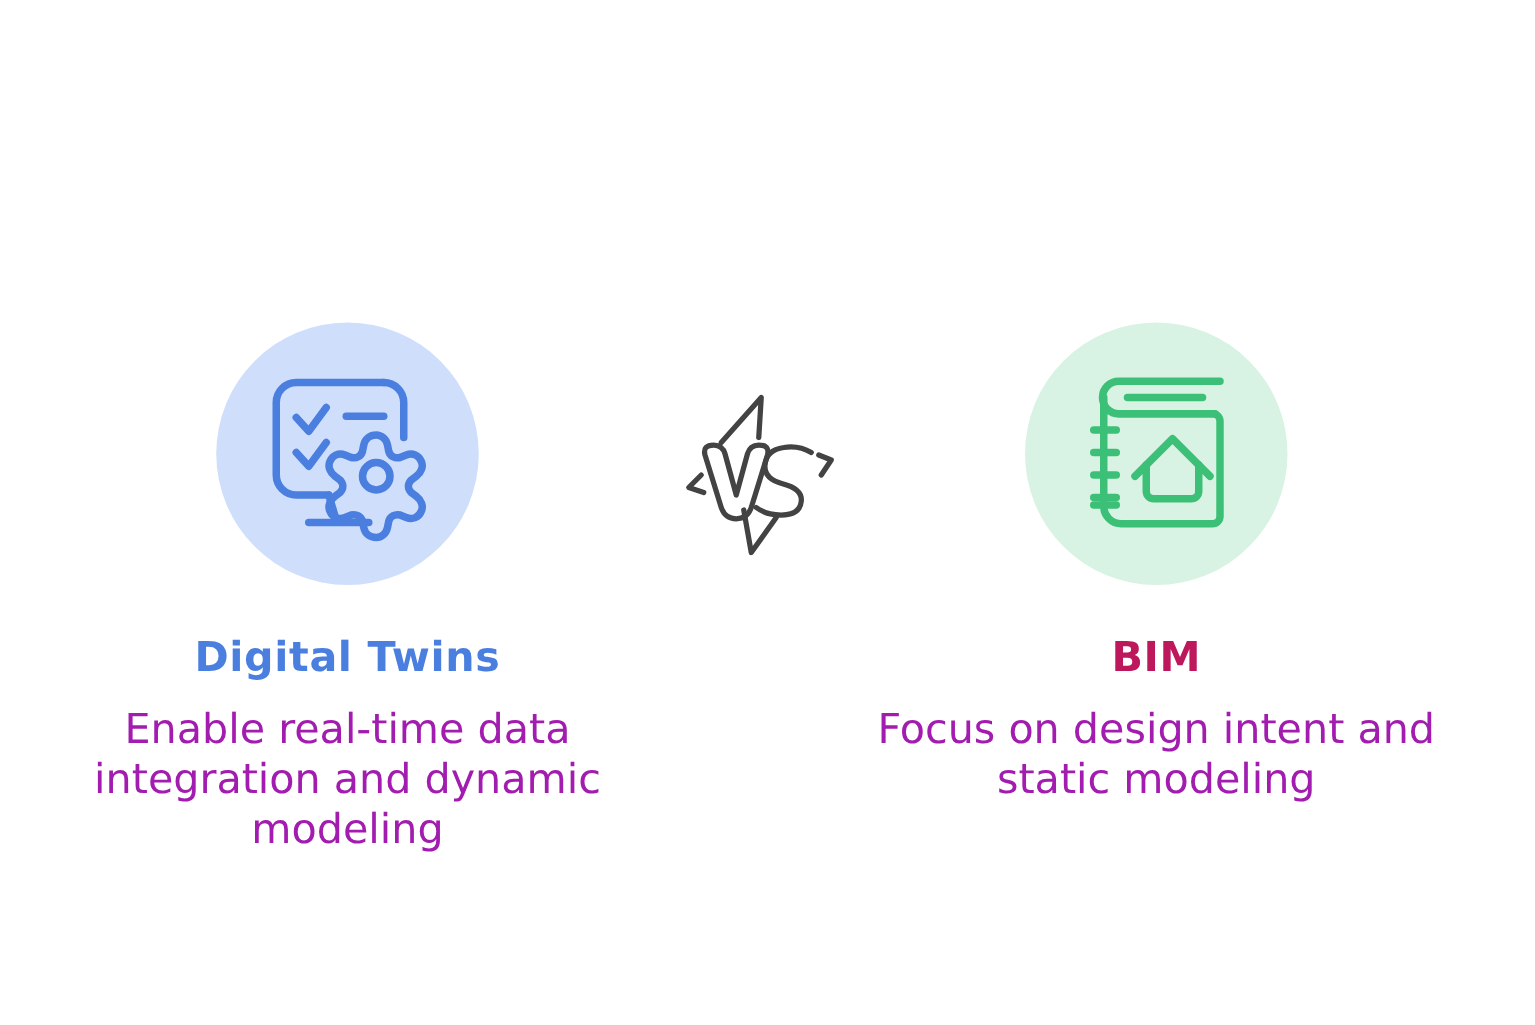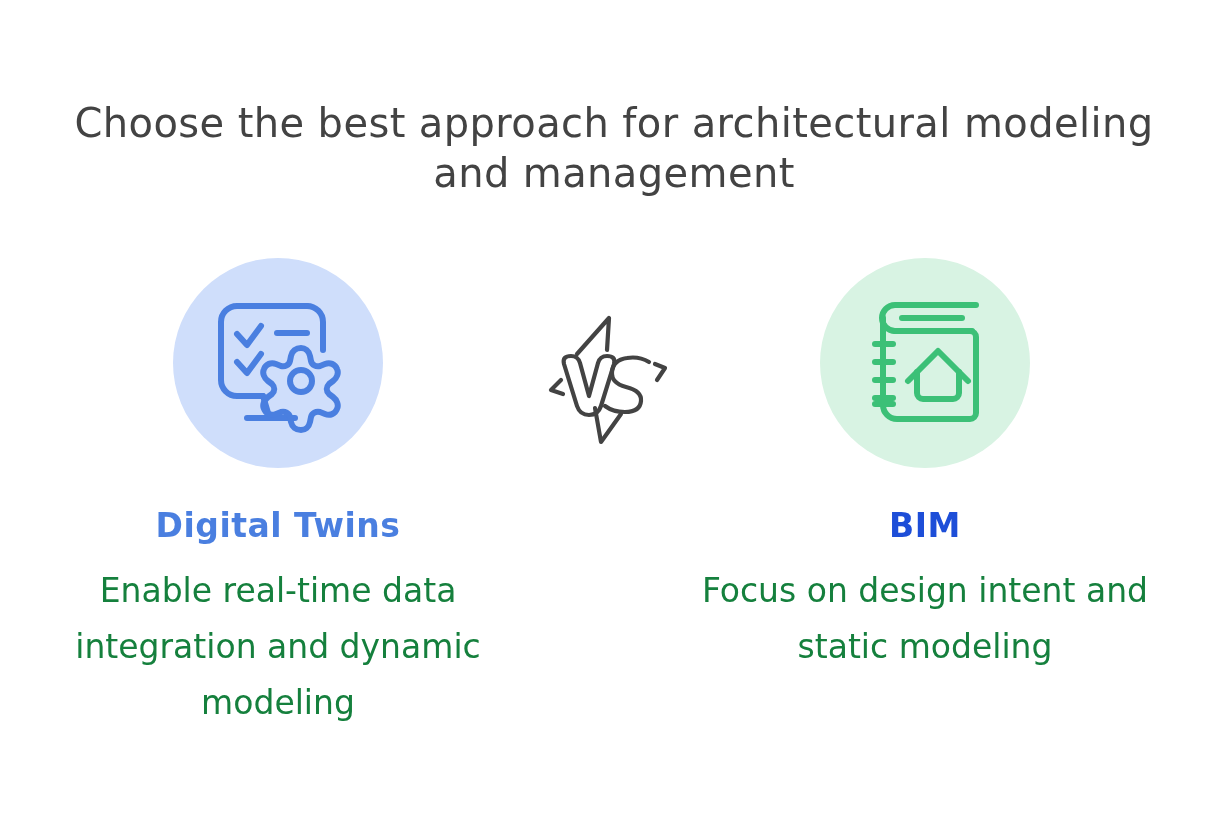--- a/index.html
+++ b/index.html
@@ -69,48 +69,47 @@
   .icon-circle.green { background: #d8f3e3; }
 
   .term {
     margin-top: 38px;
     font-family: "DejaVu Sans", sans-serif;
     font-size: 33px;
     font-weight: bold;
     letter-spacing: 0.5px;
   }
   .term.blue  { color: #4a7fe0; }
-  .term.green { color: #1d4ed8; }
+  .term.green { color: #be185d; }
 
   .desc {
     margin: 18px auto 0 auto;
     font-family: "DejaVu Sans", sans-serif;
     font-size: 33px;
-    line-height: 56px;
-    color: #15803d;
+    line-height: 40px;
+    color: #a21caf;
     font-weight: 400;
   }
   .desc.left-desc  { width: 490px; }
   .desc.right-desc { width: 455px; }
 
   
   .vs-badge {
     position: absolute;
     top: 298px;
     left: 531px;
     width: 160px;
     height: 160px;
   }
 </style>
 </head>
 <body>
 
 <div class="slide">
 
-  <div class="title">Choose the best approach for architectural modeling and management</div>
 
   <div class="columns">
 
     <div class="column left">
 
       <div class="icon-circle blue">
         <svg width="150" height="150" viewBox="0 0 150 150">
           <g fill="none" stroke="#4a7fe0" stroke-width="6" stroke-linecap="round" stroke-linejoin="round">
 
             <path d="M104 18 H34 a16 16 0 0 0 -16 16 V92 a16 16 0 0 0 16 16 H60"></path>

